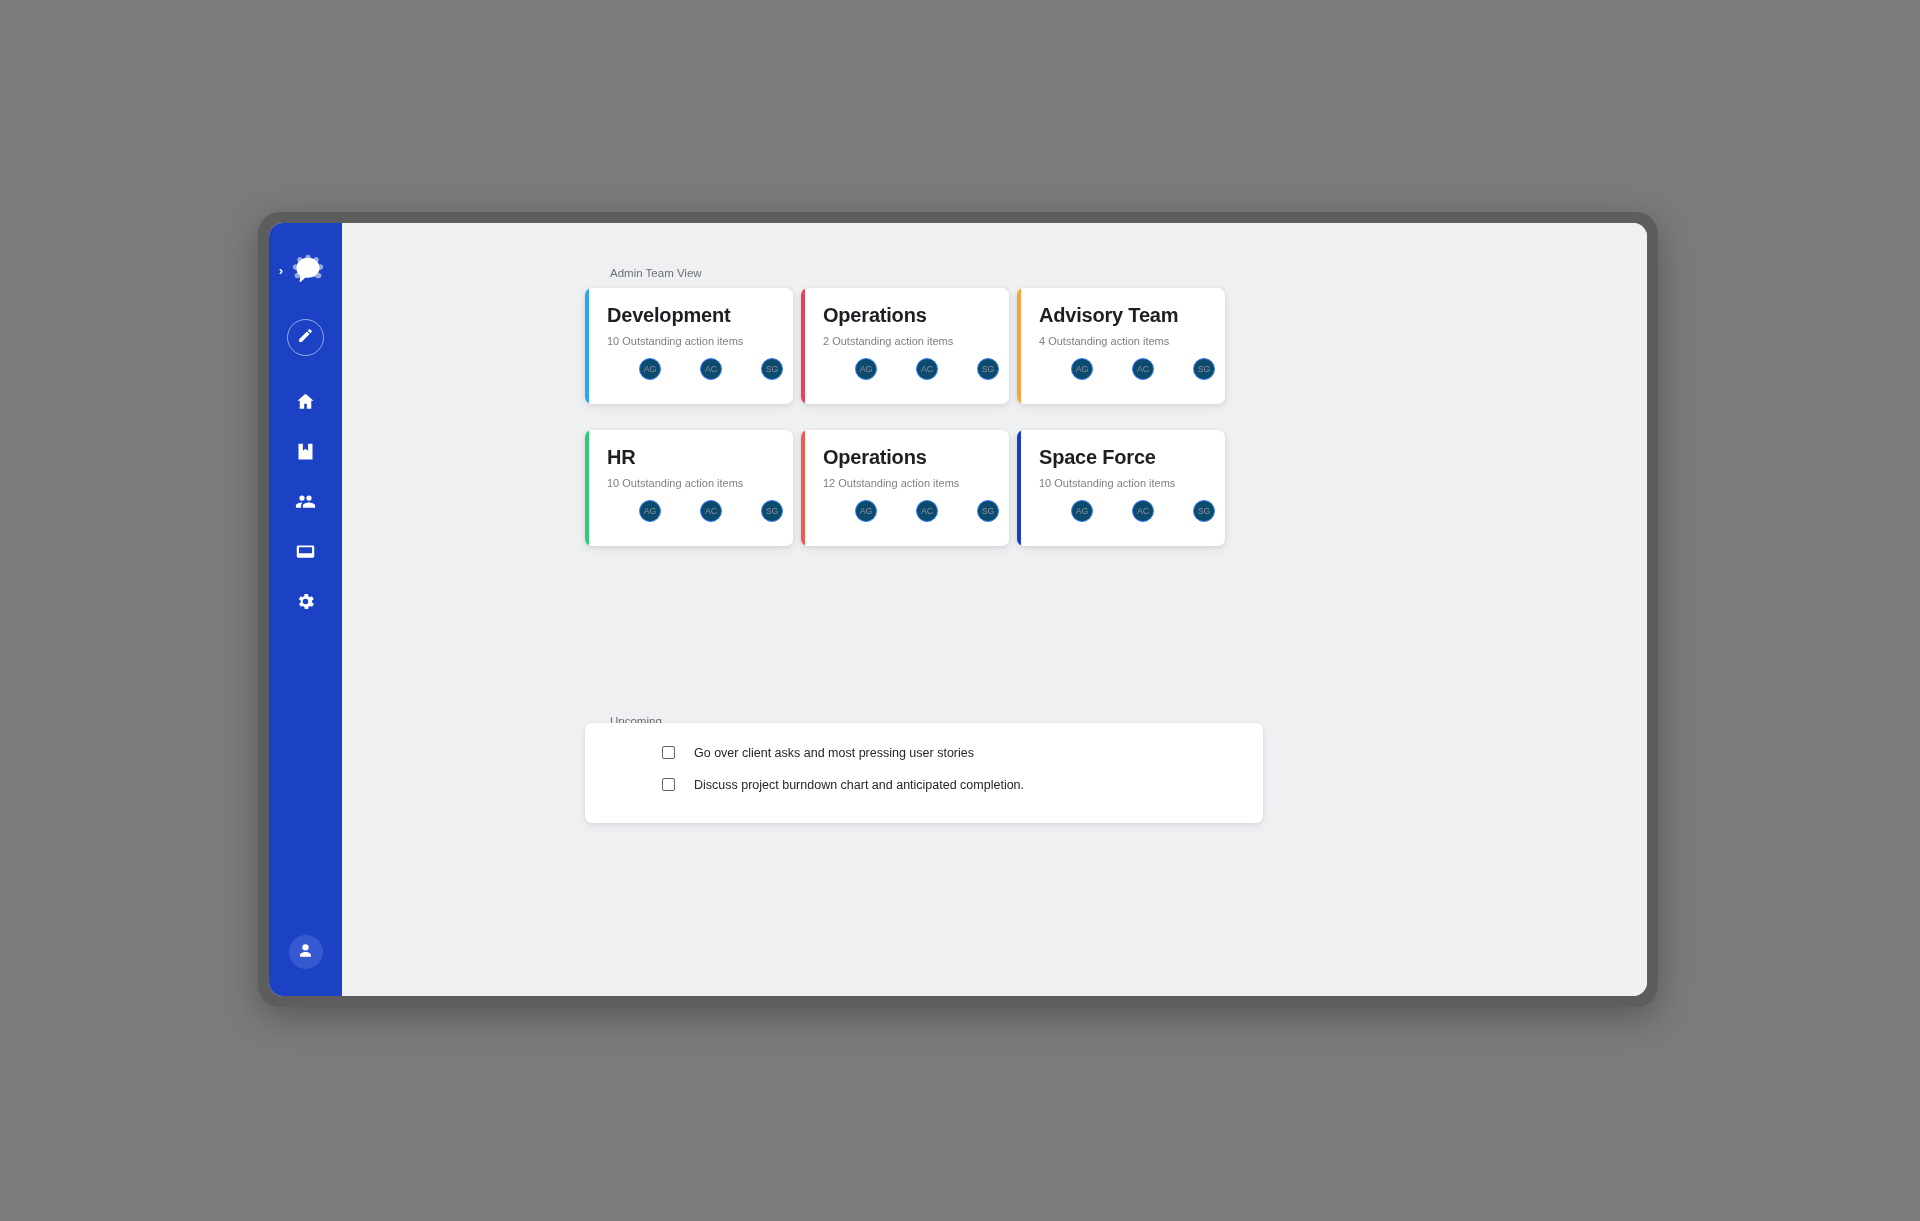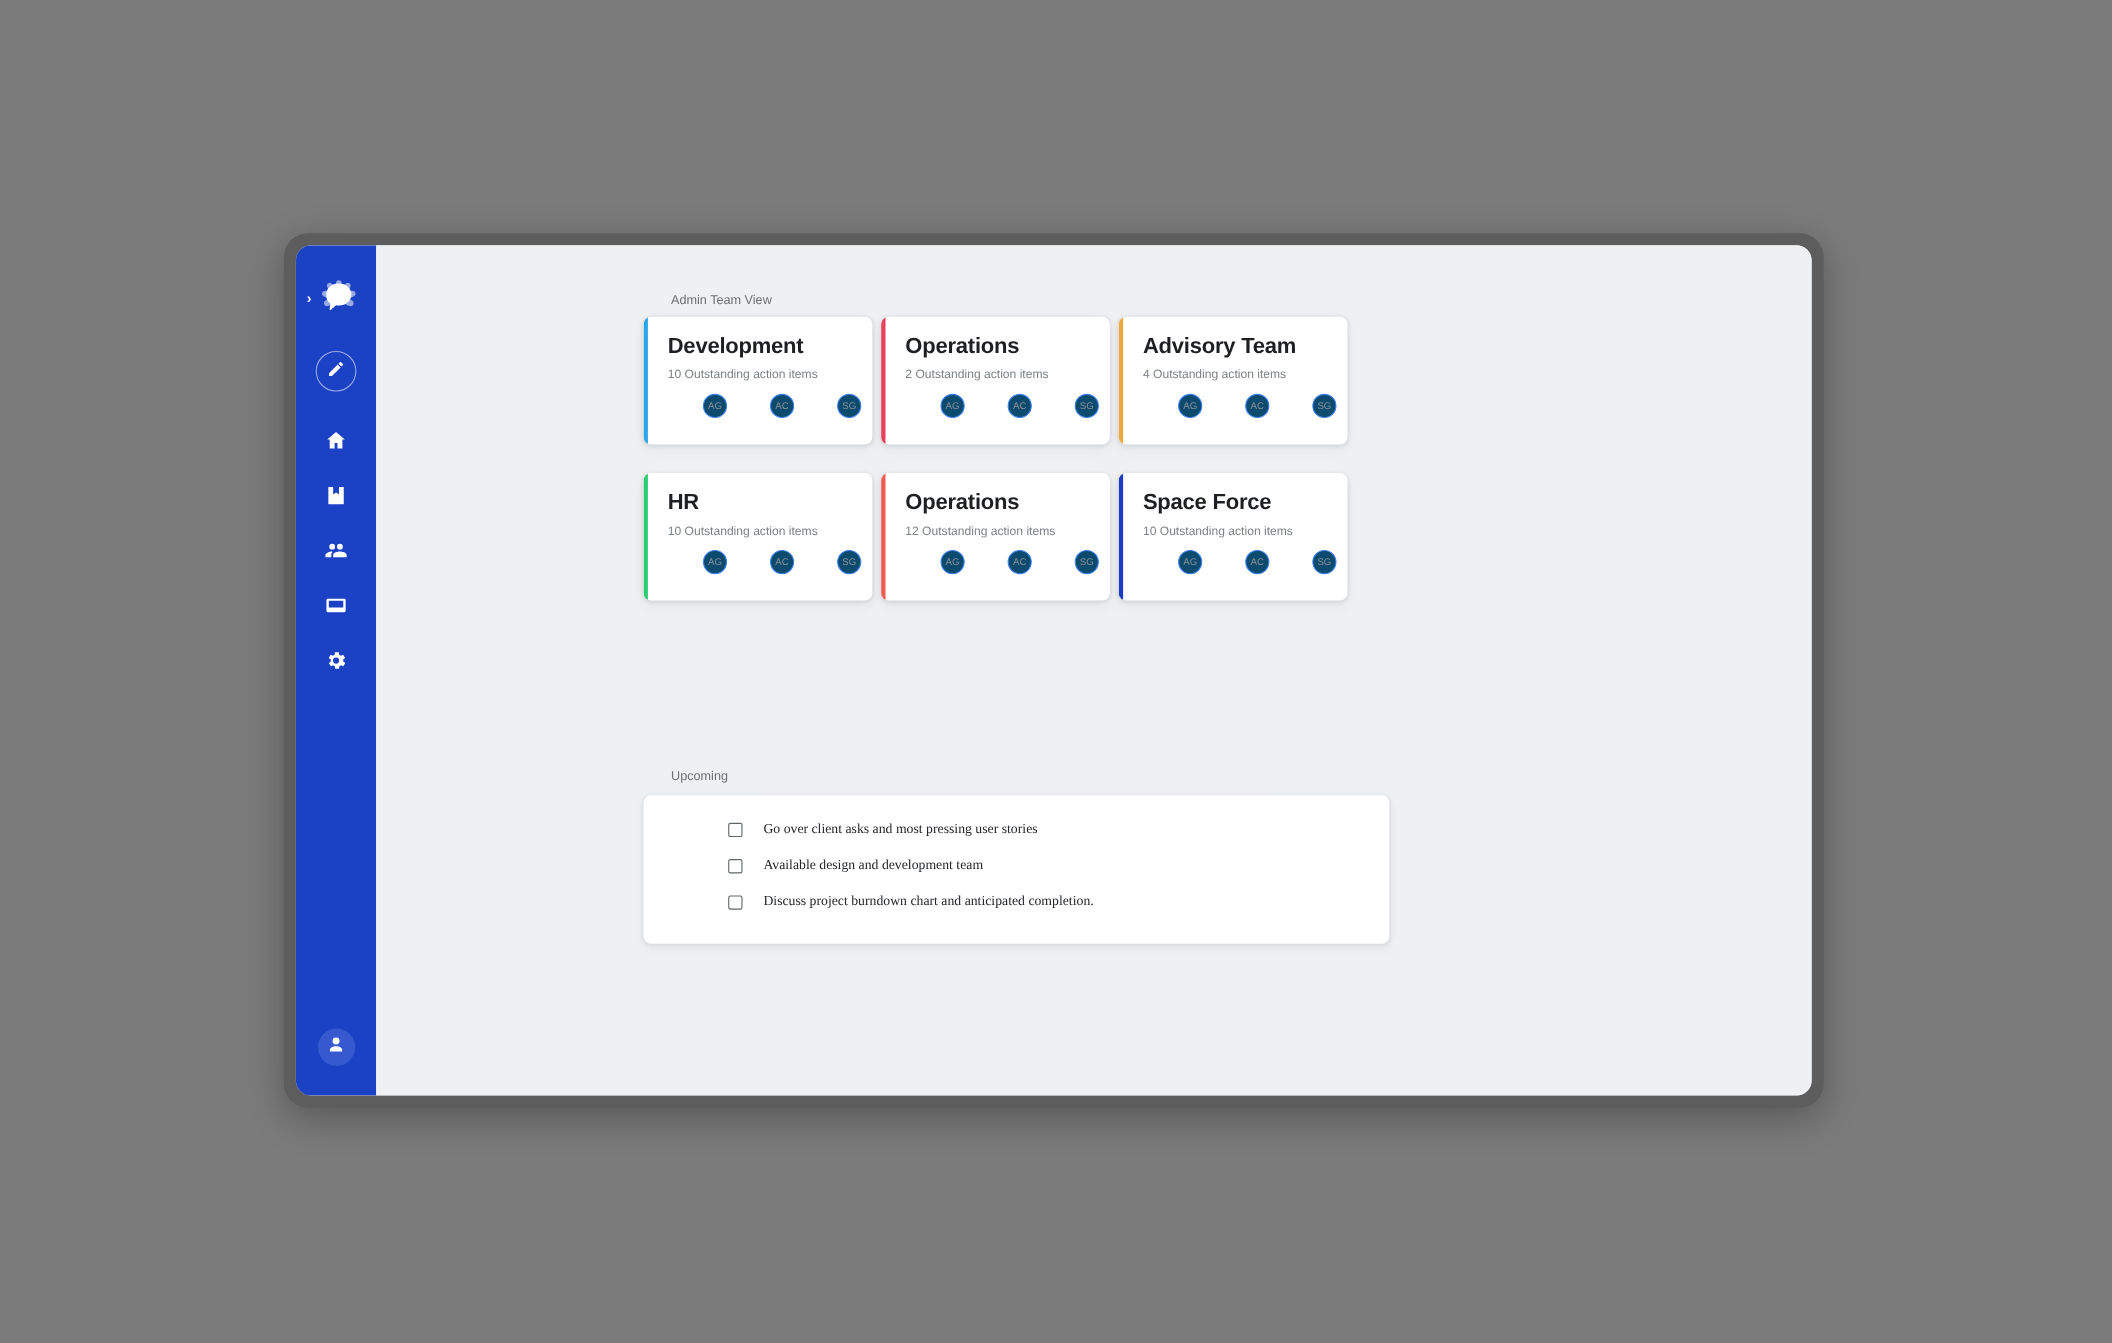--- a/index.html
+++ b/index.html
@@ -111,21 +111,21 @@
     position: relative;
     padding: 0;
     background: #eef0f2;
   }
   .section-label {
     font-size: 11.5px;
     color: #6c7075;
     position: absolute;
   }
   #teams-label { left: 268px; top: 44px; }
-  #upcoming-label { left: 268px; top: 477px; }
+  #upcoming-label { left: 268px; top: 492px; }
 
   .cards-grid {
     position: absolute;
     left: 243px;
     top: 65px;
     width: 678px;
     display: flex;
     flex-wrap: wrap;
     gap: 26px 8px;
   }
@@ -215,23 +215,22 @@
   .date-badge {
     background: #edeff1;
     color: #3b3f44;
     font-size: 11.5px;
     padding: 5px 11px;
     border-radius: 11px;
     cursor: pointer;
   }
   .subtask-row {
     display: flex;
-    align-items: flex-end;
+    align-items: flex-start;
     padding: 9px 24px 9px 77px;
-    font-family: Liberation Serif, serif;
   }
   .subtask-row .checkbox { width: 13px; height: 13px; flex: 0 0 13px; }
   .subtask-text {
     margin-left: 19px;
     font-size: 12.5px;
     color: #24262a;
   }
 </style>
 </head>
 <body>
@@ -392,24 +391,20 @@
       <div class="upcoming-panel">
 
 
 
         <div class="subtask-row">
           <div class="checkbox"></div>
           <div class="subtask-text">Go over client asks and most pressing user stories</div>
         </div>
         <div class="subtask-row">
           <div class="checkbox"></div>
-          <div class="subtask-text">Available design and development team</div>
-        </div>
-        <div class="subtask-row">
-          <div class="checkbox"></div>
           <div class="subtask-text">Discuss project burndown chart and anticipated completion.</div>
         </div>
 
       </div>
     </section>
 
   </div>
 </div>
 
 </body></html>

